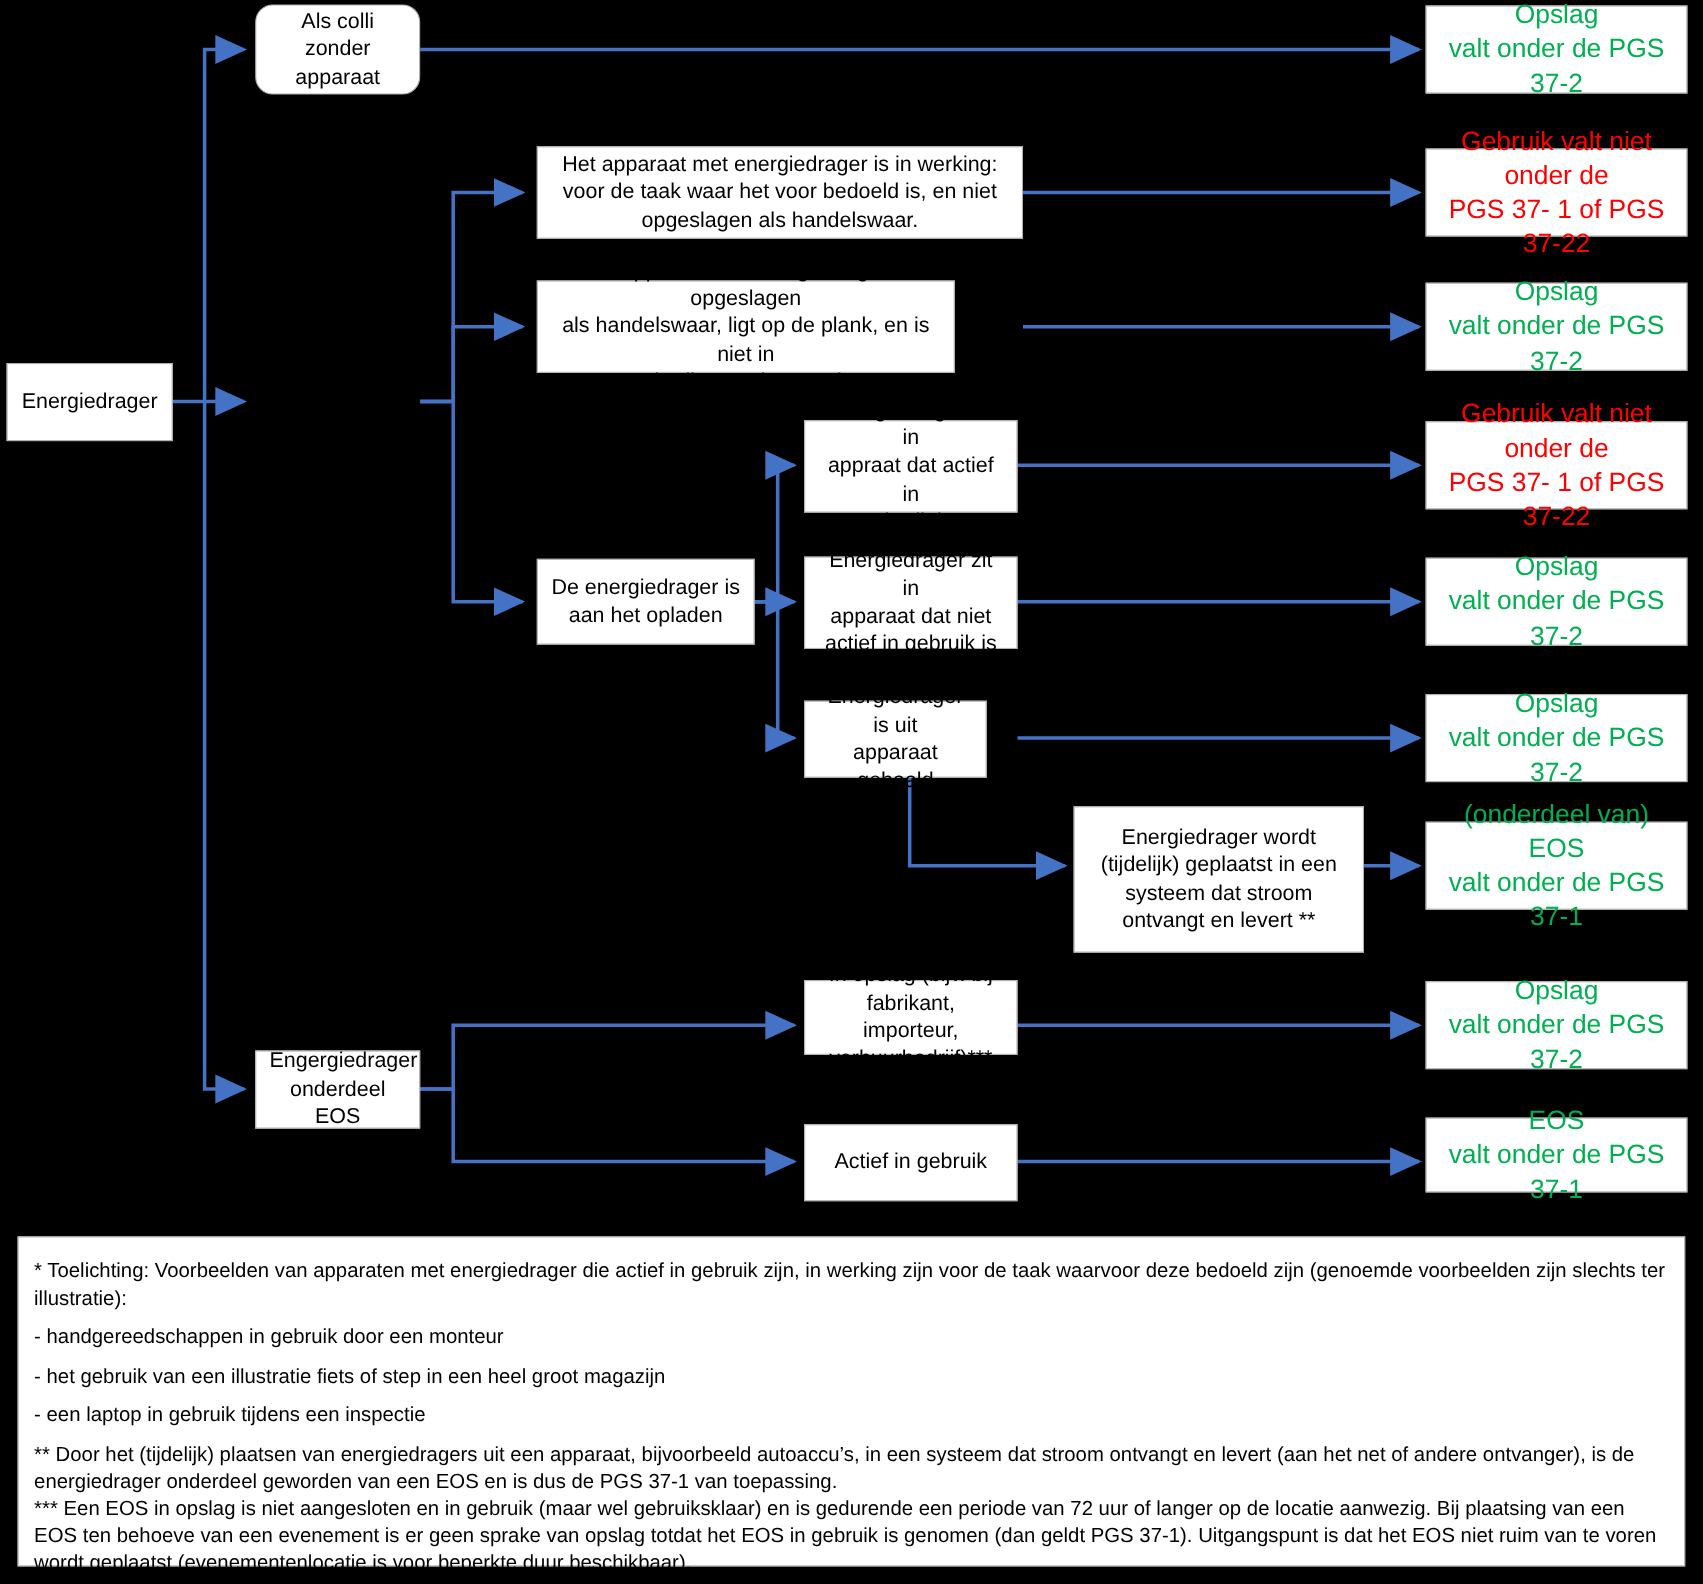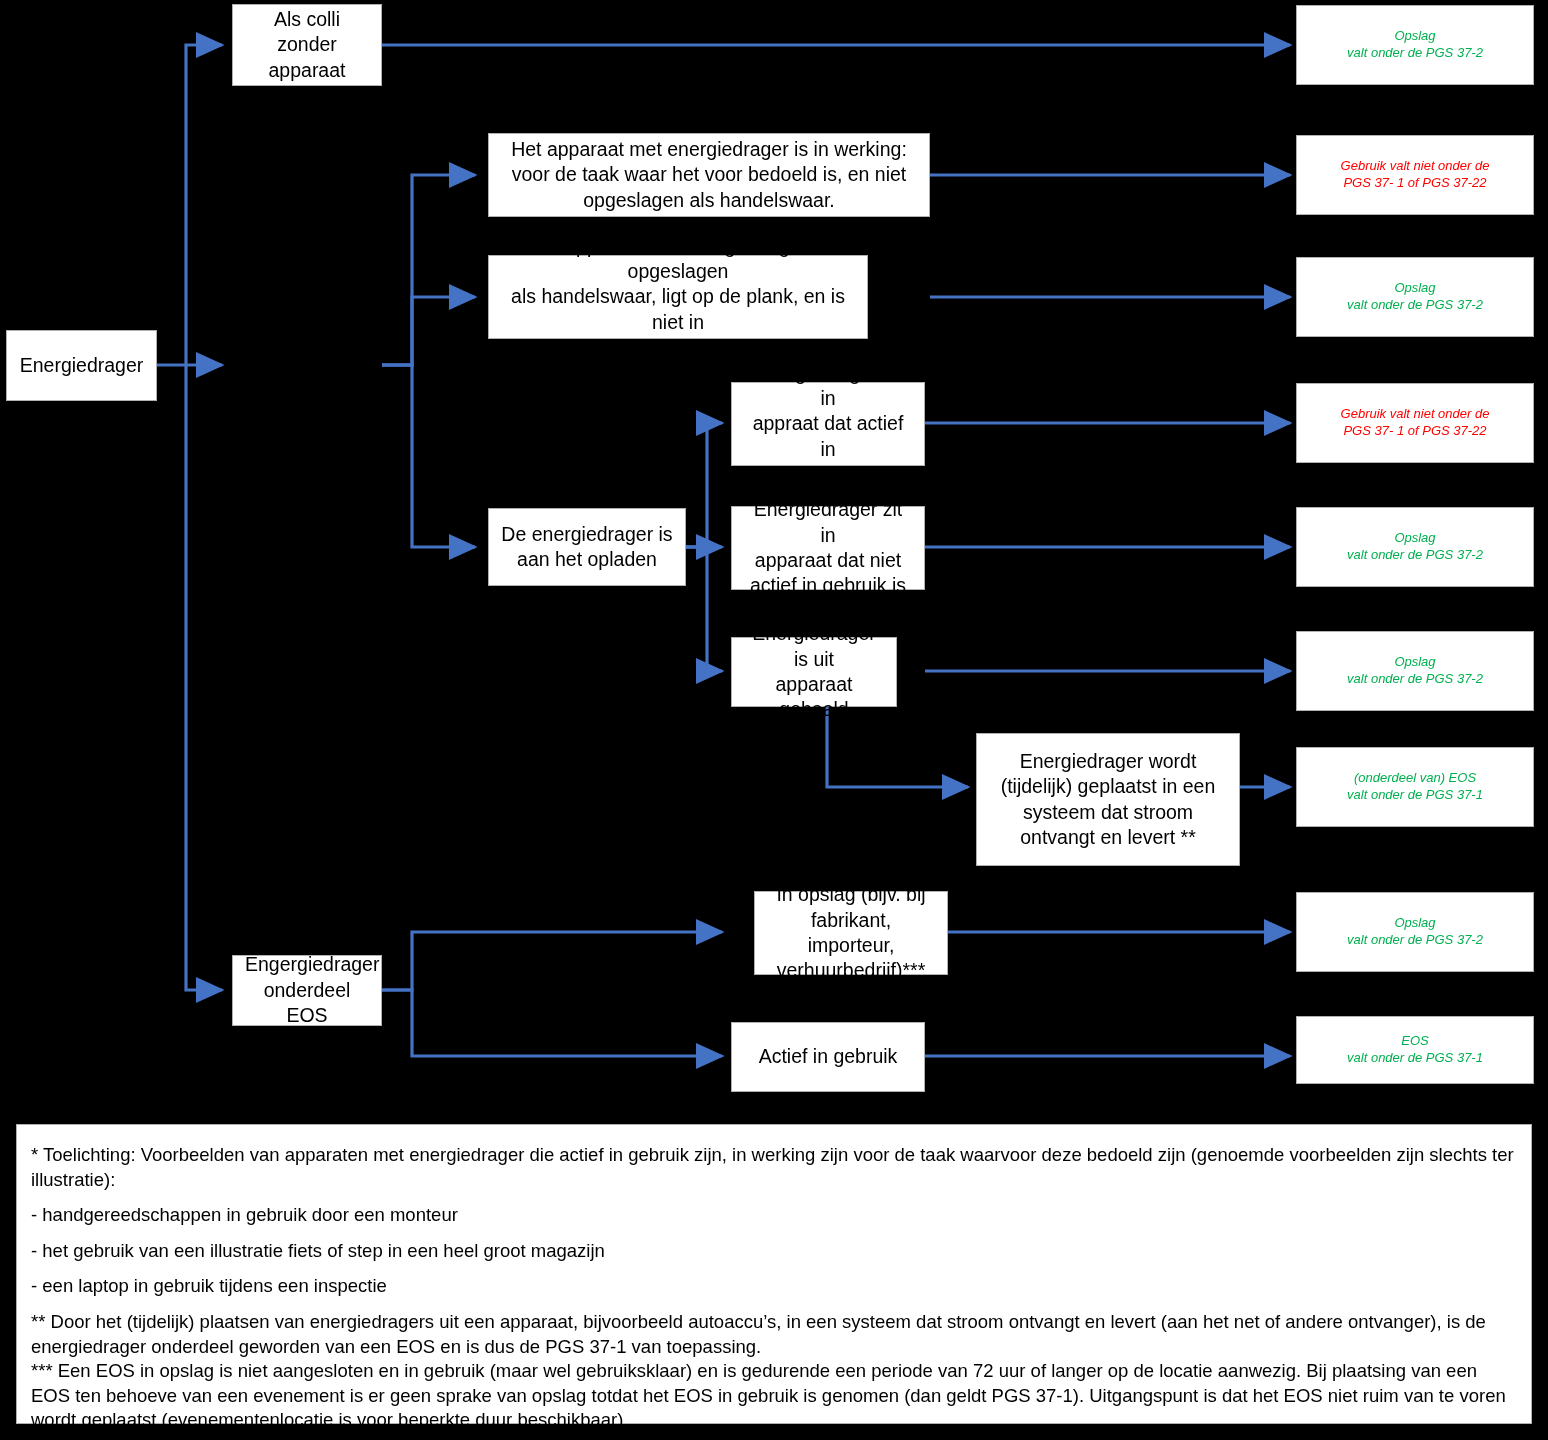--- a/index.html
+++ b/index.html
@@ -38,21 +38,21 @@
     color: #000000;
     font-size: 19.5px;
     line-height: 1.30;
     padding: 4px 12px;
     z-index: 3;
   }
   .node.center { justify-content: center; text-align: center; }
   .node.left   { justify-content: flex-start; text-align: center; }
   .node .txt { white-space: pre-line; display: block; width: 100%; }
 
-  .outcome { justify-content: center; text-align: center; font-size: 13px; font-style: italic; }
+  .outcome { justify-content: center; text-align: center; font-size: 24px; }
   .outcome.green .txt { color: #00B050; }
   .outcome.red   .txt { color: #FF0000; }
 
   
   #notes {
     position: absolute;
     left: 16px;
     top: 1124px;
     width: 1516px;
     height: 300px;
@@ -109,21 +109,21 @@
       <path d="M1240,787 L1290,787"></path>
       <path d="M925,932  L1290,932"></path>
       <path d="M925,1056 L1290,1056"></path>
     </g>
   </svg>
 
   <div class="node center" style="left:6px;  top:330px; width:151px; height:71px;">
     <span class="txt">Energiedrager</span>
   </div>
 
-  <div class="node center" style="left:232px; top:4px; width:150px; height:82px;">
+  <div class="node center" style="left:232px; top:4px; width:150px; height:82px;border-radius:16px;">
     <span class="txt">Als colli zonder
 apparaat</span>
   </div>
 
 
   <div class="node left" style="left:488px; top:133px; width:442px; height:84px;">
     <span class="txt">Het apparaat met energiedrager is in werking:
 voor de taak waar het voor bedoeld is, en niet
 opgeslagen als handelswaar.</span>
   </div>
@@ -161,21 +161,21 @@
 (tijdelijk) geplaatst in een
 systeem dat stroom
 ontvangt en levert **</span>
   </div>
 
   <div class="node left" style="left:232px; top:955px; width:150px; height:71px;">
     <span class="txt">Engergiedrager
 onderdeel EOS</span>
   </div>
 
-  <div class="node left" style="left:731px; top:891px; width:194px; height:84px;margin-left:23px;">
+  <div class="node left" style="left:731px; top:891px; width:194px; height:68px;">
     <span class="txt">In opslag (bijv. bij
 fabrikant, importeur,
 verhuurbedrijf)***</span>
   </div>
 
   <div class="node left" style="left:731px; top:1022px; width:194px; height:70px;">
     <span class="txt">Actief in gebruik</span>
   </div>
 
   <div class="node outcome green" style="left:1296px; top:5px; width:238px; height:80px;">

